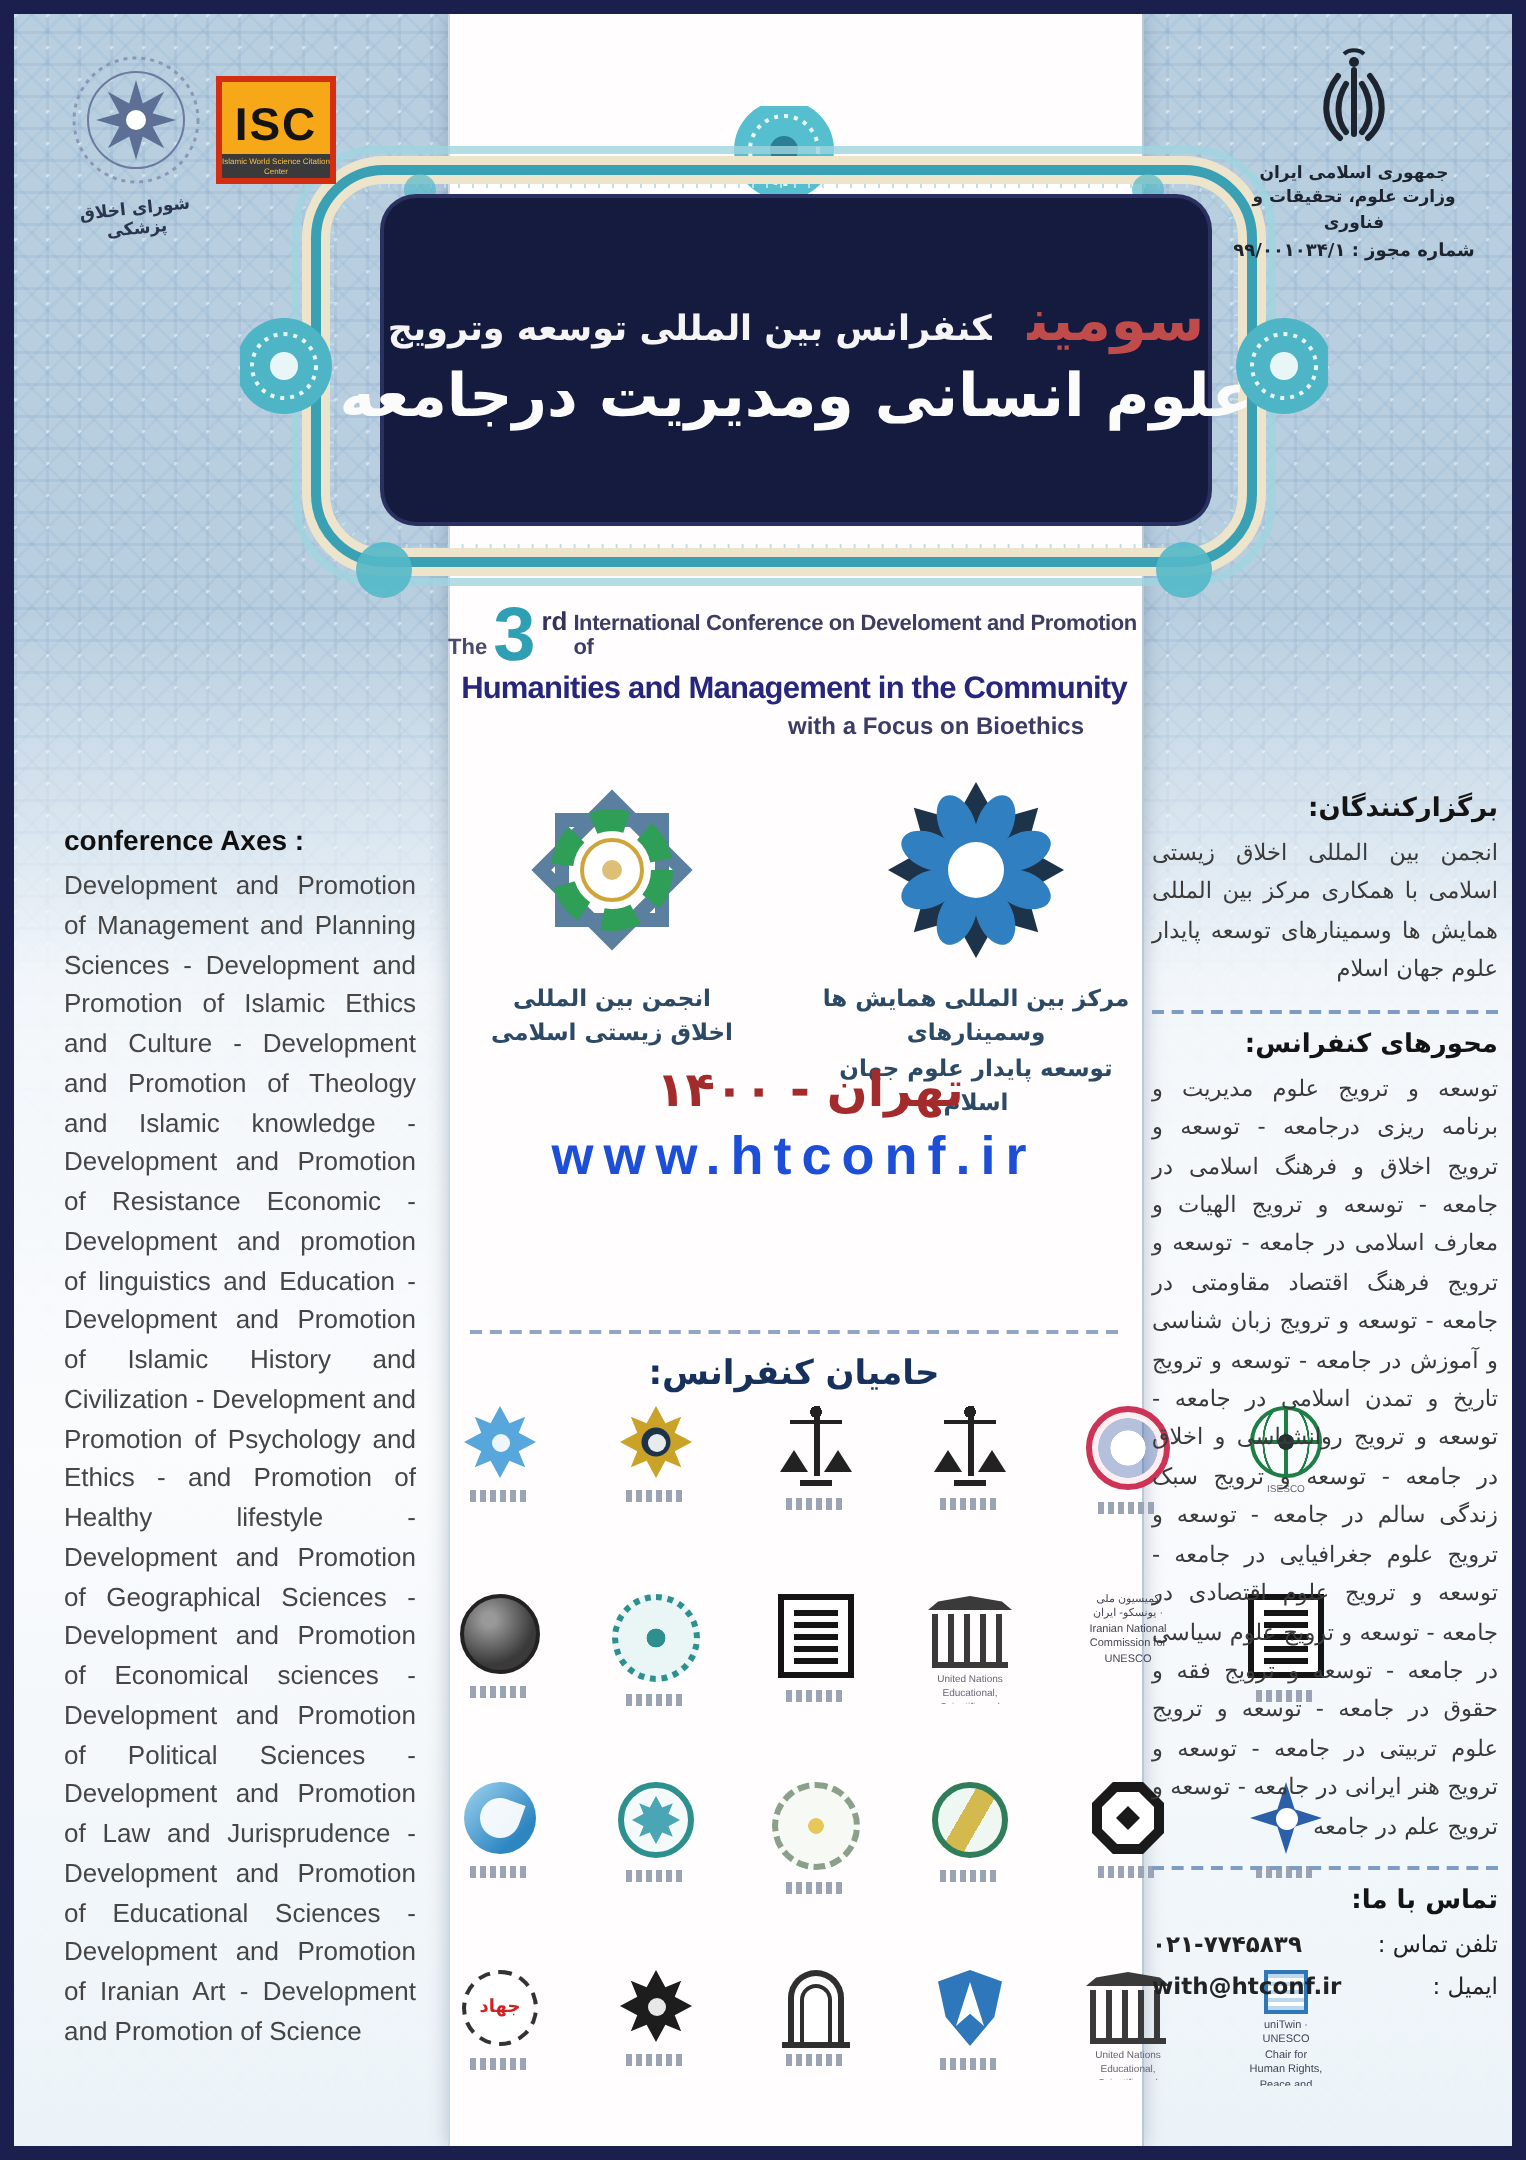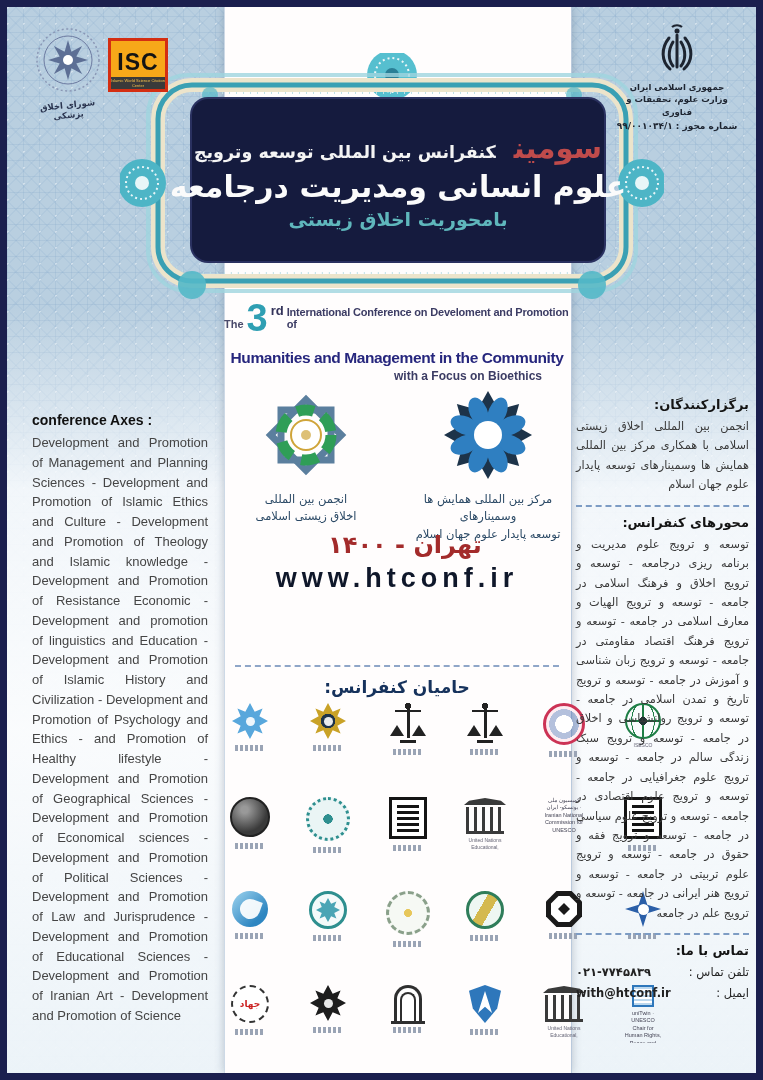--- a/index.html
+++ b/index.html
@@ -40,29 +40,29 @@
   .t1 .ord{color:#bf4b4b;font-size:29px;font-weight:bold;margin-left:18px;}
   .t2{color:#fbfbfb;font-size:30px;font-weight:bold;white-space:nowrap;line-height:1.3;}
   .t3{color:#5fb7bc;font-size:19px;font-weight:bold;margin-top:2px;}
   
   .ent{position:absolute;left:217px;top:296px;width:346px;font-family:"Liberation Sans",sans-serif;}
   .en1{display:flex;justify-content:center;align-items:flex-end;gap:3px;}
   .en-the{font-size:11px;color:#4a4a6a;font-weight:bold;padding-bottom:3px;}
   .en-num{font-size:38px;color:#2f9fb3;font-weight:900;line-height:.8;}
   .en-rd{font-size:13px;color:#33335a;font-weight:bold;align-self:flex-start;}
   .en-l1{font-size:11px;color:#3c3c64;font-weight:bold;padding-bottom:3px;letter-spacing:-.2px;}
-  .en-l2{font-size:15.5px;font-weight:900;color:#26267d;text-align:center;letter-spacing:-.4px;margin-top:16px;}
+  .en-l2{font-size:15.5px;font-weight:900;color:#26267d;text-align:center;letter-spacing:-.4px;margin-top:3px;}
   .en-l3{font-size:12px;color:#3c3c64;font-weight:bold;text-align:right;padding-right:28px;margin-top:2px;}
   
   .orgs{position:absolute;left:217px;top:382px;width:346px;display:flex;justify-content:center;gap:26px;}
   .orgcol{width:156px;text-align:center;}
-  .orgcap{font-size:11.5px;font-weight:normal;color:#2c4a66;line-height:1.5;margin-top:6px;direction:rtl;}
+  .orgcap{font-size:11.5px;font-weight:bold;color:#2c4a66;line-height:1.5;margin-top:6px;direction:rtl;}
   
   .city{position:absolute;left:217px;top:524px;width:314px;text-align:center;font-size:24px;font-weight:bold;color:#a32b2b;direction:rtl;padding-left:24px;}
-  .site{position:absolute;left:217px;top:556px;width:346px;text-align:center;font-size:27px;font-weight:bold;color:#0f172a;letter-spacing:5px;font-family:"Liberation Sans",sans-serif;}
+  .site{position:absolute;left:217px;top:556px;width:346px;text-align:center;font-size:27px;font-weight:bold;color:#1d4ed8;letter-spacing:5px;font-family:"Liberation Sans",sans-serif;}
   .cert{position:absolute;left:240px;top:600px;width:300px;text-align:center;font-size:14px;font-weight:bold;color:#1c2f63;line-height:1.55;direction:rtl;}
   .cdash{position:absolute;left:228px;top:658px;width:324px;border-top:2px dashed #8fa6c8;}
   .sph{position:absolute;left:217px;top:670px;width:346px;text-align:center;font-size:17px;font-weight:bold;color:#16325c;direction:rtl;}
   
   .sgrid{position:absolute;left:223px;top:696px;width:334px;display:grid;grid-template-columns:repeat(6,1fr);column-gap:4px;row-gap:13px;gap:36px;}
   .sp{display:flex;flex-direction:column;align-items:center;height:58px;}
   .g{margin-bottom:3px;position:relative;flex:none;}
   .cap{font-size:5px;line-height:1.35;color:#667;text-align:center;width:100%;max-height:15px;overflow:hidden;font-family:"Liberation Sans",sans-serif;}
   .cap:empty::before{content:"";display:block;width:30px;height:6px;margin:3px auto 0;
     background:repeating-linear-gradient(90deg,#9aa4b5 0 3px,transparent 3px 5px);}
@@ -187,21 +187,20 @@
     <div class="gov-l">جمهوری اسلامی ایران</div>
     <div class="gov-l">وزارت علوم، تحقیقات و فناوری</div>
     <div class="gov-lic">شماره مجوز : ۹۹/۰۰۱۰۳۴/۱</div>
   </div>
 
   <div class="navybox">
     <div class="t1">
       <span class="ord">سومین</span><span>کنفرانس بین المللی توسعه وترویج</span>
     </div>
     <div class="t2">علوم انسانی ومدیریت درجامعه</div>
-    <div class="t3">بامحوریت اخلاق زیستی</div>
   </div>
 
   <div class="ent">
     <div class="en1">
       <span class="en-the">The</span>
       <span class="en-num">3</span>
       <span class="en-rd">rd</span>
       <span class="en-l1">International Conference on Develoment and Promotion of</span>
     </div>
     <div class="en-l2">Humanities and Management in the Community</div>

